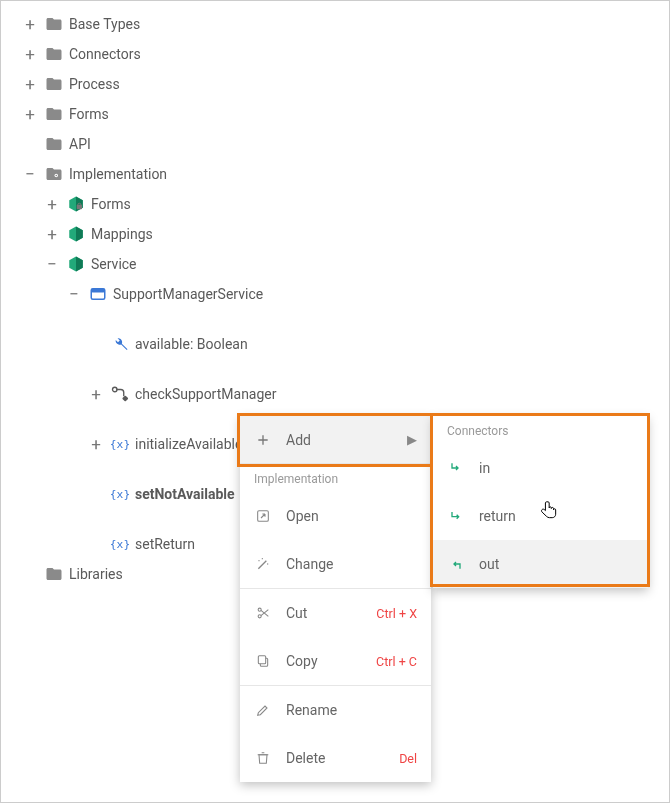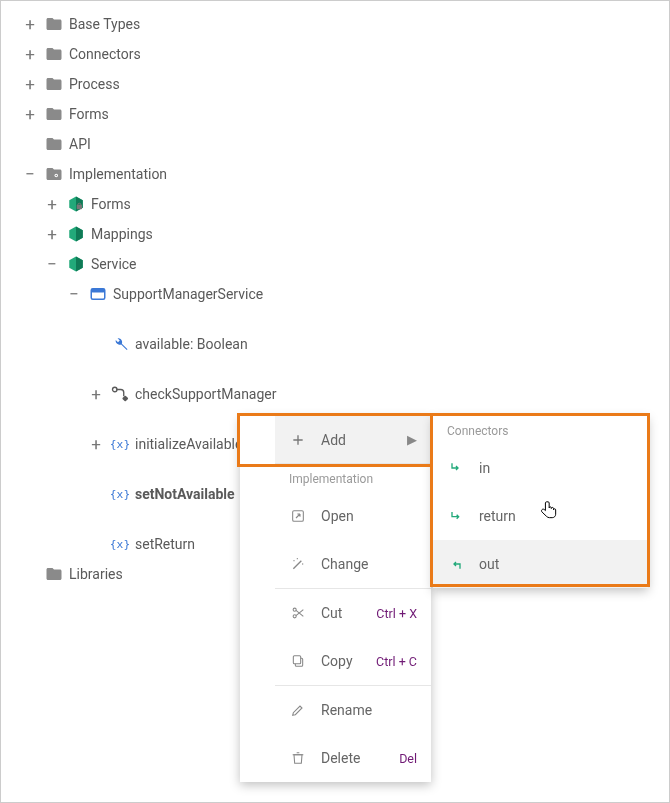--- a/index.html
+++ b/index.html
@@ -46,21 +46,20 @@
   
   svg { display:block; }
 
   
   .ctxmenu {
     position: absolute;
     left: 239px; top: 415px;
     width: 191px;
     background: #fff;
     box-shadow: 0 3px 10px rgba(0,0,0,0.25);
-    padding-left: 35px;
   }
   .submenu {
     position: absolute;
     left: 432px; top: 415px;
     width: 215px;
     background: #fff;
     box-shadow: 0 3px 10px rgba(0,0,0,0.25);
   }
   .menu-header {
     font-size: 12px;
@@ -71,21 +70,21 @@
     display: flex;
     align-items: center;
     padding: 0 14px;
     height: 48px;
     gap: 14px;
     color: #666;
     cursor: pointer;
   }
   .menu-item.hover { background: #f2f2f2; }
   .menu-item .mlabel { flex:1; }
-  .menu-item .shortcut { font-size: 12.5px; color: #701a75; }
+  .menu-item .shortcut { font-size: 12.5px; color: #ef4444; }
   .menu-item .chev { color: #888; font-size: 13px; }
   .menu-sep { border-top: 1px solid #e6e6e6; }
   .top-item { border-bottom: 1px solid #e6e6e6; }
 
   
   .hl-main {
     position: absolute;
     left: 236px; top: 412px;
     width: 196px; height: 54px;
     border: 3px solid #ea7a18;

